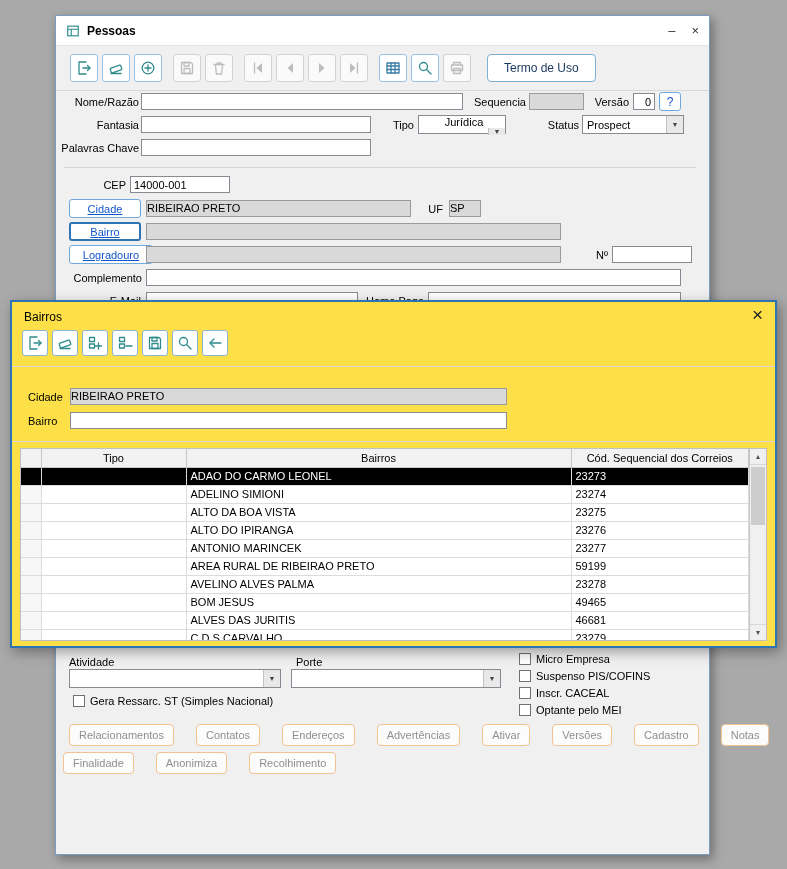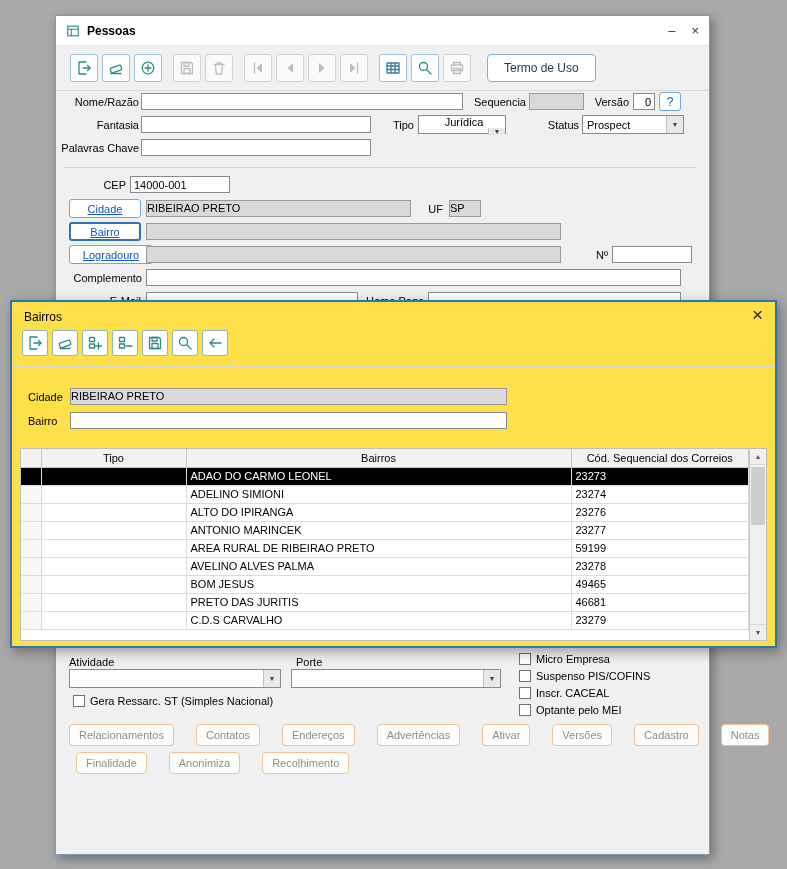--- a/index.html
+++ b/index.html
@@ -319,21 +319,21 @@
     <button class="obtn">Relacionamentos</button>
     <button class="obtn">Contatos</button>
     <button class="obtn">Endereços</button>
     <button class="obtn">Advertências</button>
     <button class="obtn">Ativar</button>
     <button class="obtn">Versões</button>
     <button class="obtn">Cadastro</button>
     <button class="obtn">Notas</button>
     <button class="obtn">Logs</button>
   </div>
-  <div class="btnrow" style="left:20px; top:736px;align-items:center;">
+  <div class="btnrow" style="left:7px; top:736px;align-items:center;">
     <button class="obtn">Finalidade</button>
     <button class="obtn">Anonimiza</button>
     <button class="obtn">Recolhimento</button>
   </div>
 </div>
 
 <div id="bairros-dialog">
   <span class="modal-title">Bairros</span>
   <span class="modal-close">×</span>
 
@@ -420,20 +420,26 @@
         </tr>
         <tr>
           <td class="gutter"></td>
             <td></td>
             <td>ADELINO SIMIONI</td>
             <td>23274</td>
         </tr>
         <tr>
           <td class="gutter"></td>
             <td></td>
+            <td>ALTO DA BOA VISTA</td>
+            <td>23275</td>
+        </tr>
+        <tr>
+          <td class="gutter"></td>
+            <td></td>
             <td>ALTO DO IPIRANGA</td>
             <td>23276</td>
         </tr>
         <tr>
           <td class="gutter"></td>
             <td></td>
             <td>ANTONIO MARINCEK</td>
             <td>23277</td>
         </tr>
         <tr>
@@ -450,21 +456,21 @@
         </tr>
         <tr>
           <td class="gutter"></td>
             <td></td>
             <td>BOM JESUS</td>
             <td>49465</td>
         </tr>
         <tr>
           <td class="gutter"></td>
             <td></td>
-            <td>PRETO DAS JURITIS</td>
+            <td>ALVES DAS JURITIS</td>
             <td>46681</td>
         </tr>
         <tr>
           <td class="gutter"></td>
             <td></td>
             <td>C.D.S CARVALHO</td>
             <td>23279</td>
         </tr>
       </tbody>
     </table>

